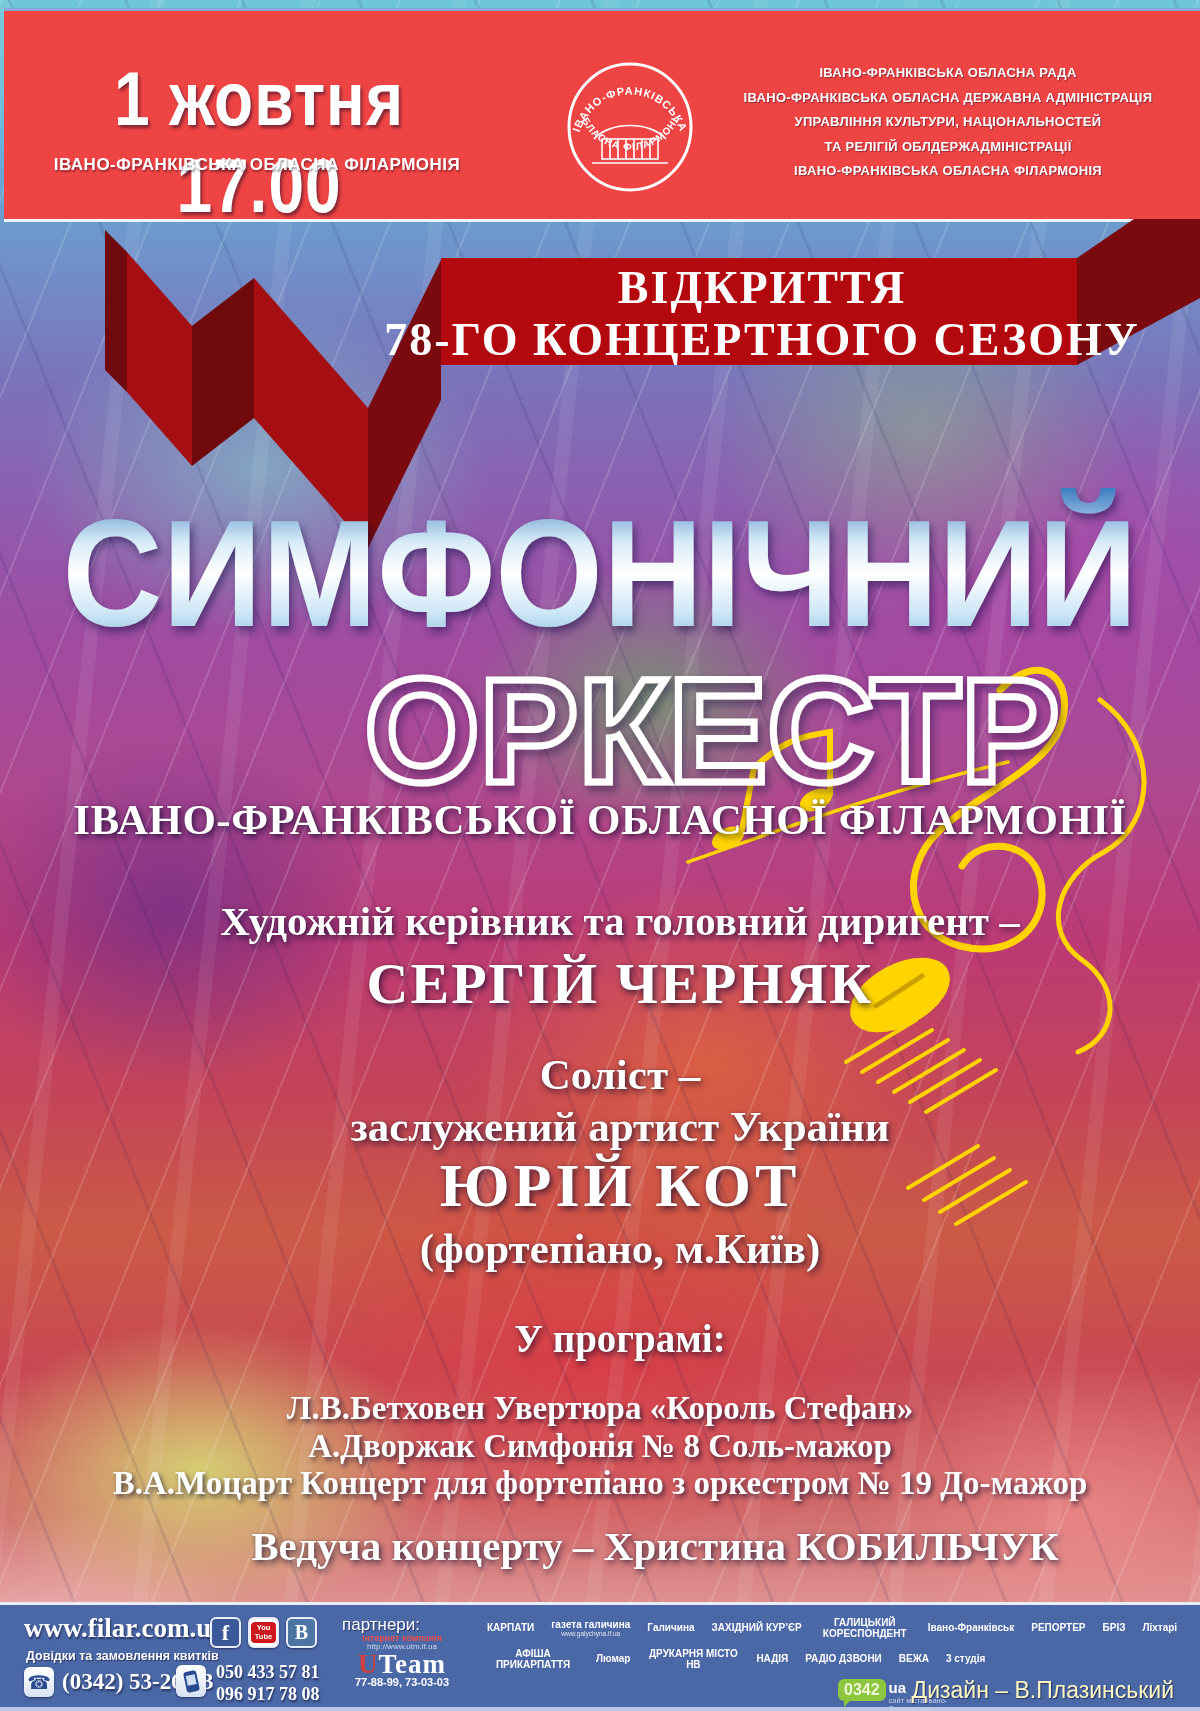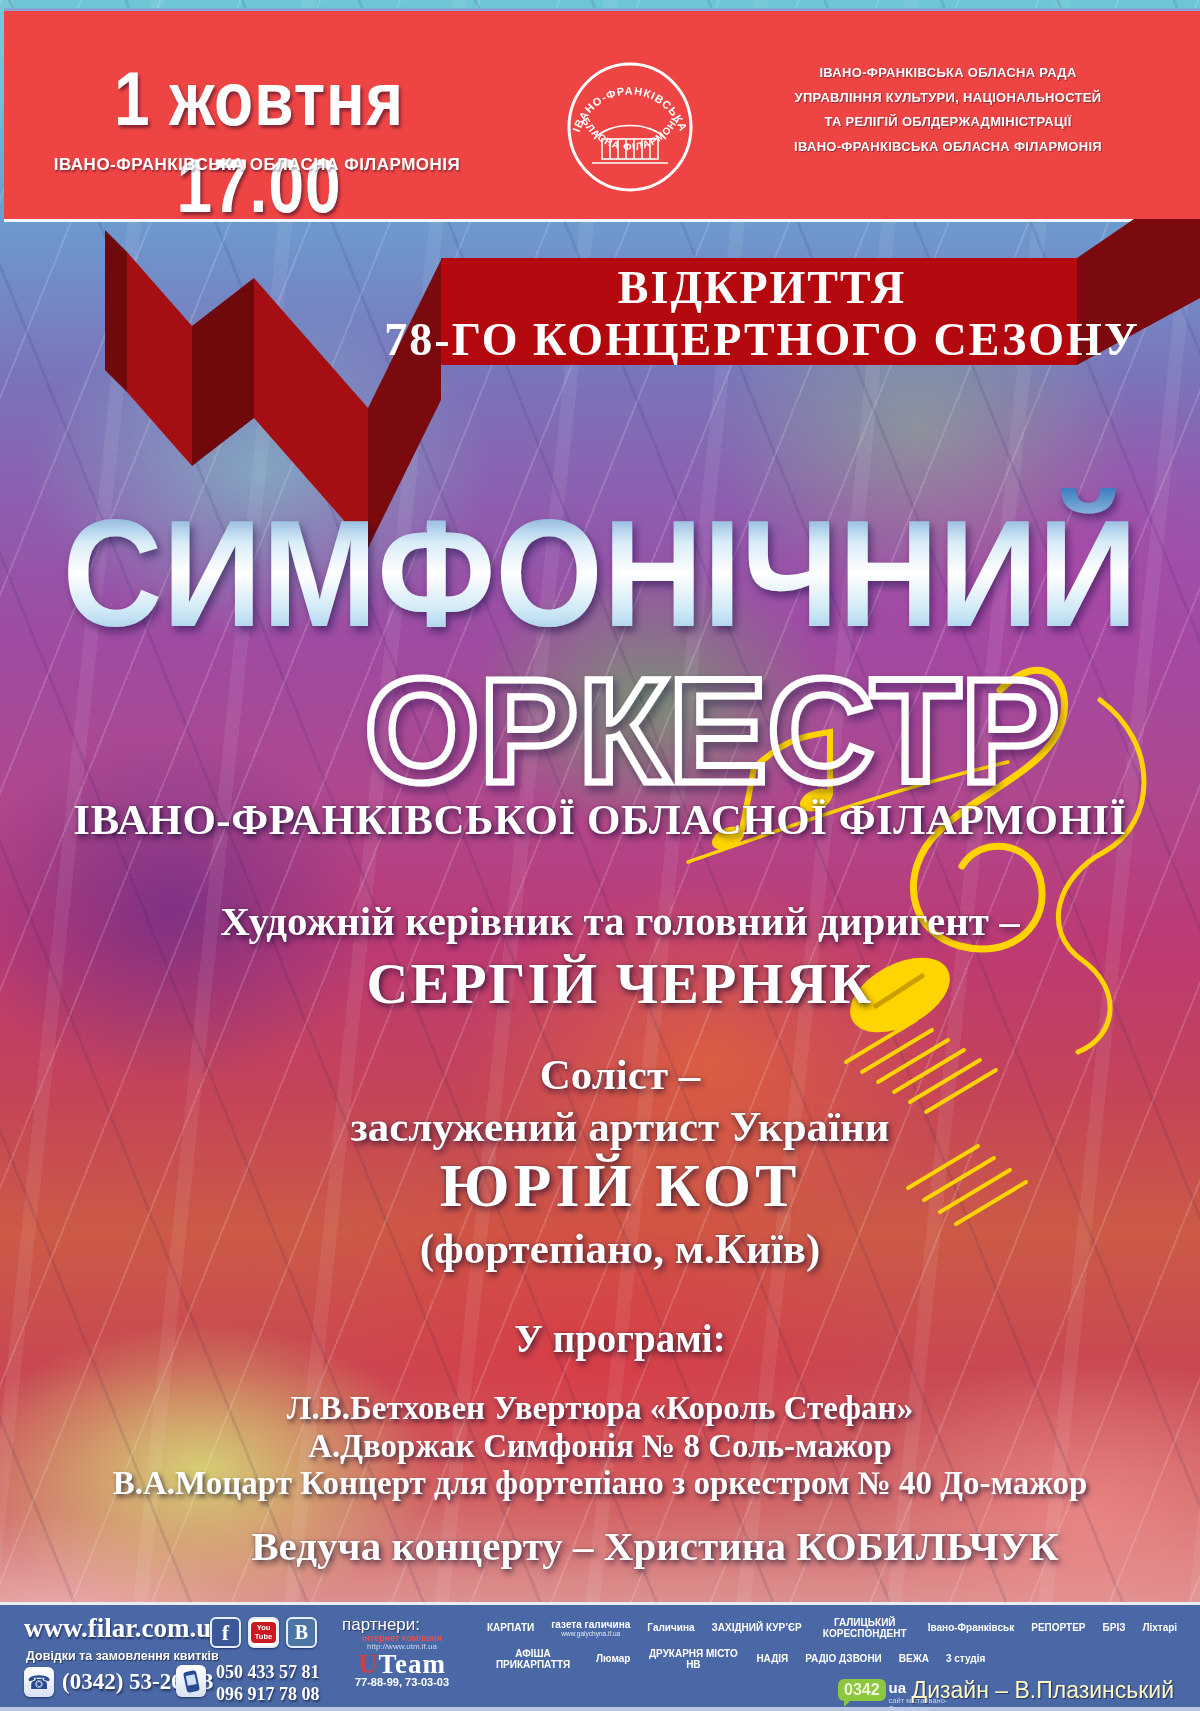--- a/index.html
+++ b/index.html
@@ -173,20 +173,21 @@
         </text>
         <text font-family="Liberation Sans, sans-serif" font-size="10" font-weight="bold" fill="#ffffff" letter-spacing="1">
           <textPath href="#arcBot" startOffset="50%" text-anchor="middle">ОБЛАСНА ФІЛАРМОНІЯ</textPath>
         </text>
       </svg>
     </div>
 
     <div class="organizers">
 
     <div class="org-line">ІВАНО-ФРАНКІВСЬКА ОБЛАСНА РАДА</div>
+        <div class="org-line">ІВАНО-ФРАНКІВСЬКА ОБЛАСНА ДЕРЖАВНА АДМІНІСТРАЦІЯ</div>
         <div class="org-line">УПРАВЛІННЯ КУЛЬТУРИ, НАЦІОНАЛЬНОСТЕЙ</div>
         <div class="org-line">ТА РЕЛІГІЙ ОБЛДЕРЖАДМІНІСТРАЦІЇ</div>
         <div class="org-line">ІВАНО-ФРАНКІВСЬКА ОБЛАСНА ФІЛАРМОНІЯ</div>
       </div>
   </header>
 
   <svg class="ribbon-svg" width="1200" height="420" viewBox="0 0 420.75 147.3" preserveAspectRatio="none" style="width:1200px;height:420px;">
   </svg>
   <svg class="ribbon-svg" width="1200" height="420" viewBox="0 0 1200 420">
     <polygon points="105,20 127,42 127,182 105,160" fill="#6f090c"></polygon>
@@ -225,21 +226,21 @@
   <div class="line-serif soloist-label">Соліст –</div>
   <div class="line-serif soloist-honor">заслужений артист України</div>
   <div class="line-serif soloist-name">ЮРІЙ КОТ</div>
   <div class="line-serif soloist-details">(фортепіано, м.Київ)</div>
 
   <div class="line-serif program-heading">У програмі:</div>
   <div class="program-list">
 
   <div class="program-item">Л.В.Бетховен Увертюра «Король Стефан»</div>
       <div class="program-item">А.Дворжак Симфонія № 8 Соль-мажор</div>
-      <div class="program-item">В.А.Моцарт Концерт для фортепіано з оркестром № 40 До-мажор</div>
+      <div class="program-item">В.А.Моцарт Концерт для фортепіано з оркестром № 19 До-мажор</div>
     </div>
   <div class="line-serif host-line">Ведуча концерту – Христина КОБИЛЬЧУК</div>
 
   <footer class="footer">
     <div class="site">www.filar.com.ua</div>
     <div class="site-note">Довідки та замовлення квитків</div>
 
     <div class="icon-chip" style="left:24px;top:62px;">
       <span class="phone-glyph">☎</span>
     </div>

